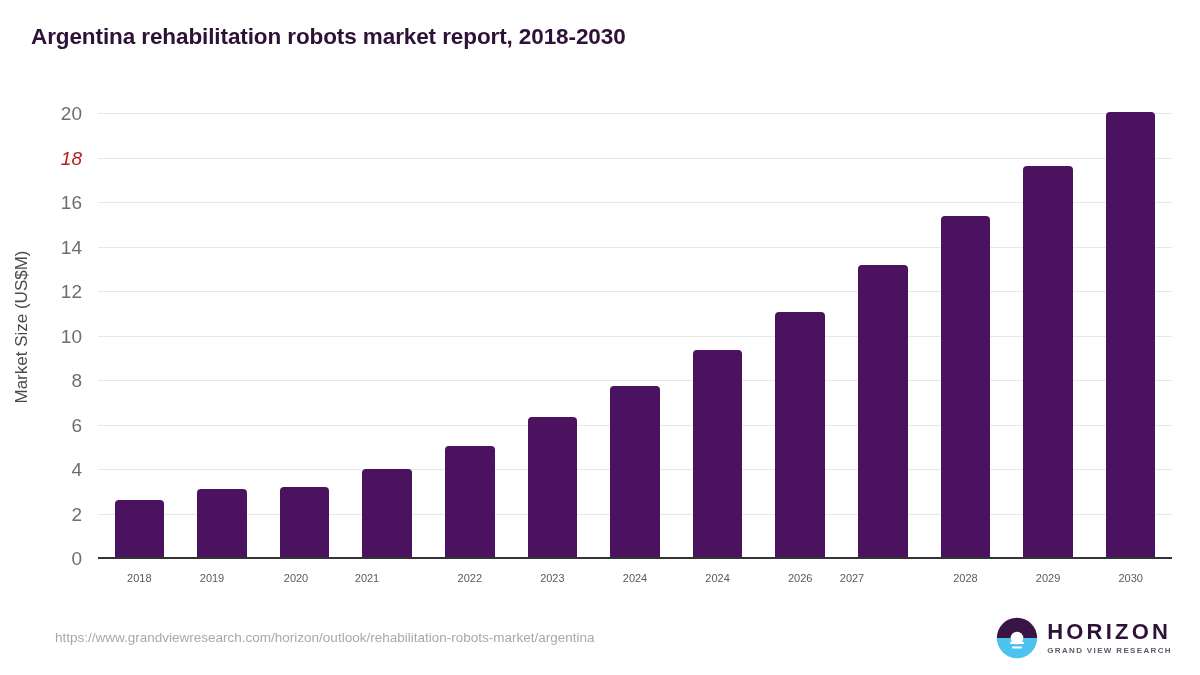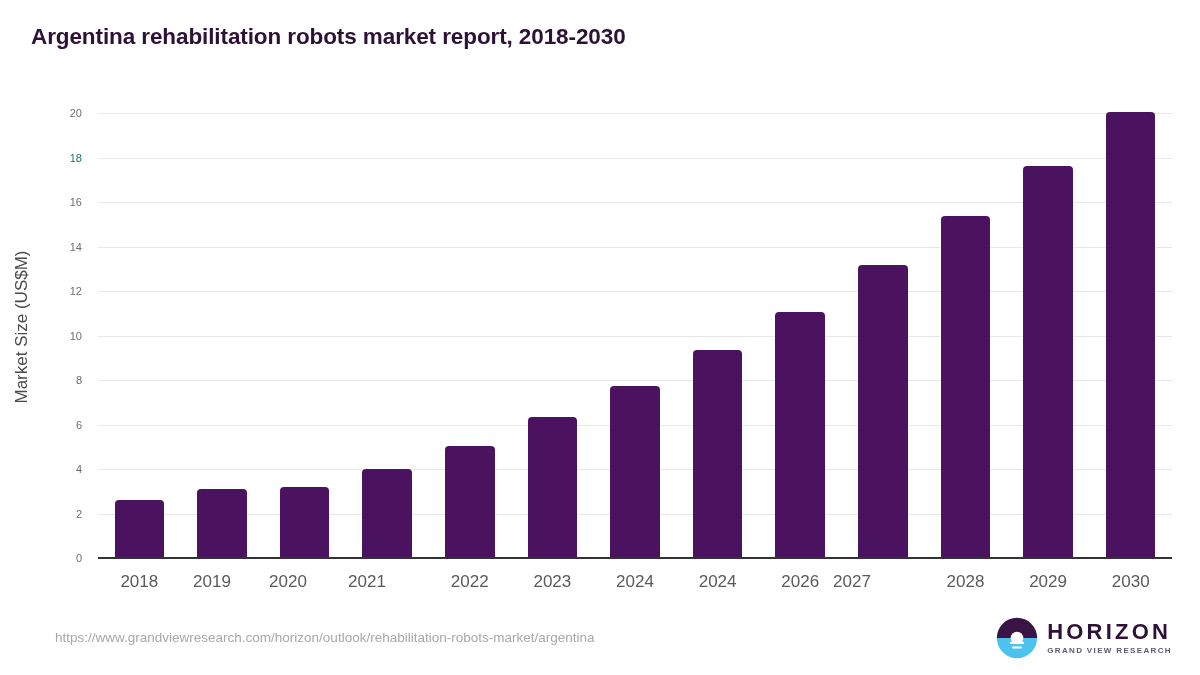--- a/index.html
+++ b/index.html
@@ -55,21 +55,21 @@
     height: 2px;
     background: #333333;
   }
 
   
   .ytick-label {
     position: absolute;
     right: 0;
     width: 40px;
     text-align: right;
-    font-size: 11px;
+    font-size: 19px;
     color: #6e6e6e;
     transform: translateY(-50%);
     line-height: 1;
   }
   #ytick-labels {
     position: absolute;
     left: 30px;
     top: 0;
     width: 52px;
     height: 675px;
@@ -91,21 +91,21 @@
   .bar {
     position: absolute;
     bottom: 0;
     border-radius: 4px 4px 0 0;
   }
 
   
   .xtick-label {
     position: absolute;
     top: 572px;
-    font-size: 17px;
+    font-size: 11px;
     color: #5a5a5a;
     text-align: center;
     transform: translateX(-50%);
     white-space: nowrap;
   }
 
   
   #source-url {
     position: absolute;
     left: 31px;
@@ -191,29 +191,29 @@
   <div id="ytick-labels">
       <div class="ytick-label" style="top: 558px; color: rgb(110, 110, 110);">0</div>
       <div class="ytick-label" style="top: 513.5px; color: rgb(110, 110, 110);">2</div>
       <div class="ytick-label" style="top: 469px; color: rgb(110, 110, 110);">4</div>
       <div class="ytick-label" style="top: 424.5px; color: rgb(110, 110, 110);">6</div>
       <div class="ytick-label" style="top: 380px; color: rgb(110, 110, 110);">8</div>
       <div class="ytick-label" style="top: 335.5px; color: rgb(110, 110, 110);">10</div>
       <div class="ytick-label" style="top: 291px; color: rgb(110, 110, 110);">12</div>
       <div class="ytick-label" style="top: 246.5px; color: rgb(110, 110, 110);">14</div>
       <div class="ytick-label" style="top: 202px; color: rgb(110, 110, 110);">16</div>
-      <div class="ytick-label" style="top: 157.5px; color: #0f766e;">18</div>
+      <div class="ytick-label" style="top: 157.5px; color: #b91c1c; font-style: italic;">18</div>
       <div class="ytick-label" style="top: 113px; color: rgb(110, 110, 110);">20</div>
     </div>
   <div id="y-axis-title">Market Size (US$M)</div>
 
   <div id="xtick-labels">
       <div class="xtick-label" style="left: 139.308px;">2018</div>
       <div class="xtick-label" style="left: 212px;">2019</div>
-      <div class="xtick-label" style="left: 288px;">2020</div>
+      <div class="xtick-label" style="left: 296px;">2020</div>
       <div class="xtick-label" style="left: 367px;">2021</div>
       <div class="xtick-label" style="left: 469.769px;">2022</div>
       <div class="xtick-label" style="left: 552.385px;">2023</div>
       <div class="xtick-label" style="left: 635px;">2024</div>
       <div class="xtick-label" style="left: 717.615px;">2024</div>
       <div class="xtick-label" style="left: 800.231px;">2026</div>
       <div class="xtick-label" style="left: 852px;">2027</div>
       <div class="xtick-label" style="left: 965.462px;">2028</div>
       <div class="xtick-label" style="left: 1048.08px;">2029</div>
       <div class="xtick-label" style="left: 1130.69px;">2030</div>

